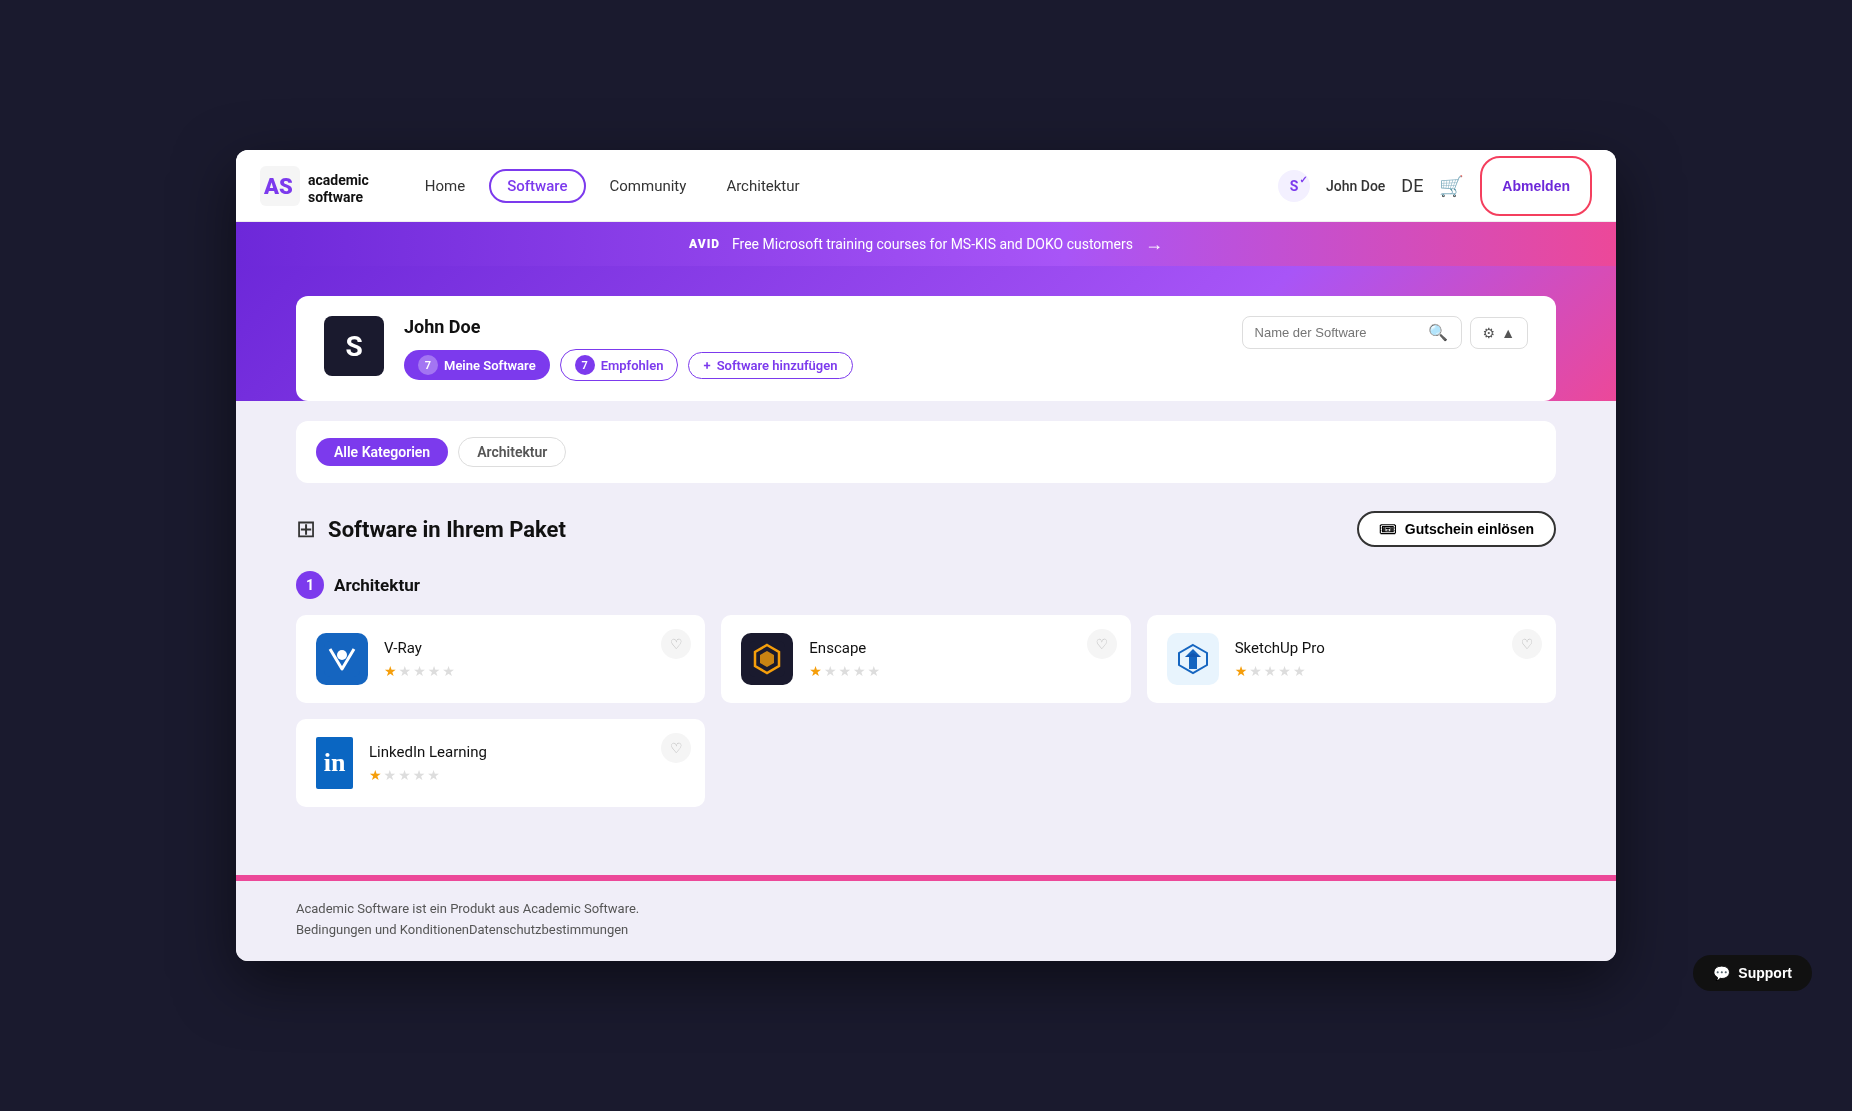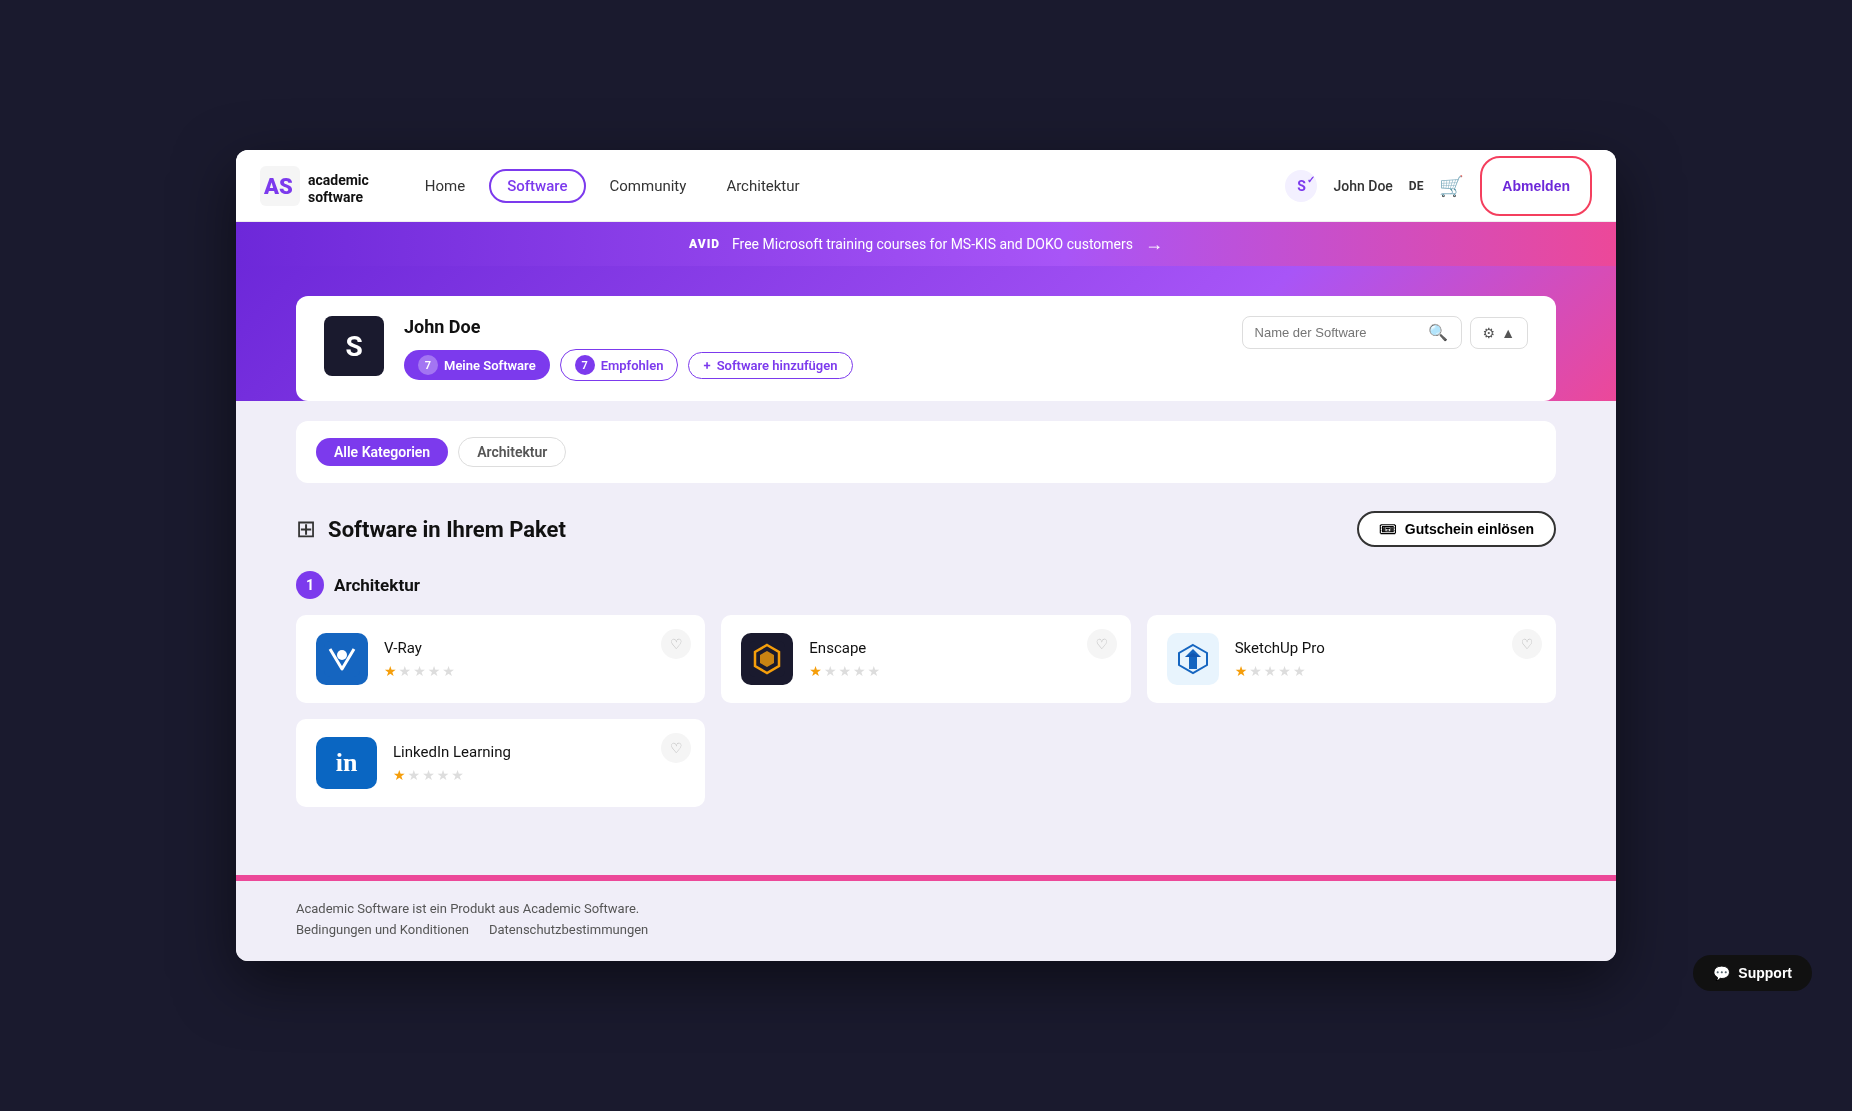--- a/index.html
+++ b/index.html
@@ -82,21 +82,21 @@
       color: #7c3aed;
       position: relative;
     }
     .s-badge sup {
       font-size: 10px;
       position: absolute;
       top: 4px;
       right: 2px;
     }
     .username { font-size: 14px; font-weight: 500; color: #333; }
-    .lang { font-size: 12px; color: #333; font-weight: 700; }
+    .lang { font-size: 18px; color: #333; font-weight: 400; }
     .cart-icon { font-size: 20px; color: #333; cursor: pointer; }
     .btn-abmelden {
       border: 2px solid #f43f5e;
       color: #6d28d9;
       background: transparent;
       padding: 20px 20px;
       border-radius: 20px;
       font-size: 14px;
       font-weight: 600;
       cursor: pointer;
@@ -379,21 +379,21 @@
       align-items: center;
       gap: 8px;
     }
     
     .footer {
       background: #f0eef8;
       padding: 20px 60px 24px;
       border-top: 6px solid #ec4899;
     }
     .footer-text { font-size: 13px; color: #555; margin-bottom: 6px; }
-    .footer-links { display: flex; gap: 20px; }
+    .footer-links { display: flex; }
     .footer-link { font-size: 13px; color: #555; text-decoration: none; cursor: pointer; }
     
     .vray-v {
       width: 52px;
       height: 52px;
       border-radius: 10px;
       background: #1565c0;
       display: flex;
       align-items: center;
       justify-content: center;
@@ -410,23 +410,23 @@
     .sketchup-logo {
       width: 52px;
       height: 52px;
       border-radius: 10px;
       background: #e8f4fd;
       display: flex;
       align-items: center;
       justify-content: center;
     }
     .linkedin-logo {
-      width: 61px;
+      width: 37px;
       height: 52px;
-      border-radius: 10px;
+      border-radius: 2px;
       background: #0a66c2;
       display: flex;
       align-items: center;
       justify-content: center;
       color: #fff;
       font-size: 26px;
       font-weight: 900;
       font-family: Georgia, serif;
     }
   </style>

